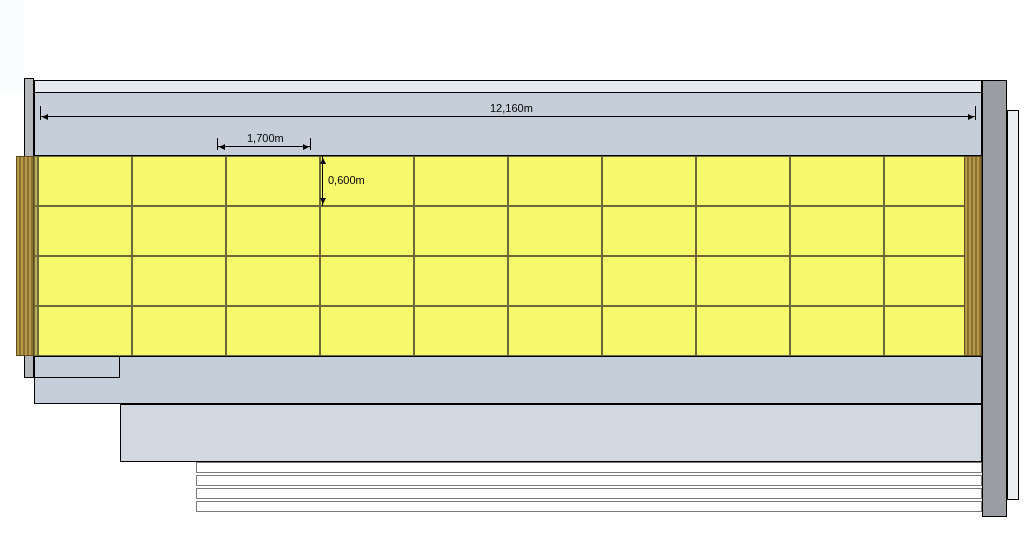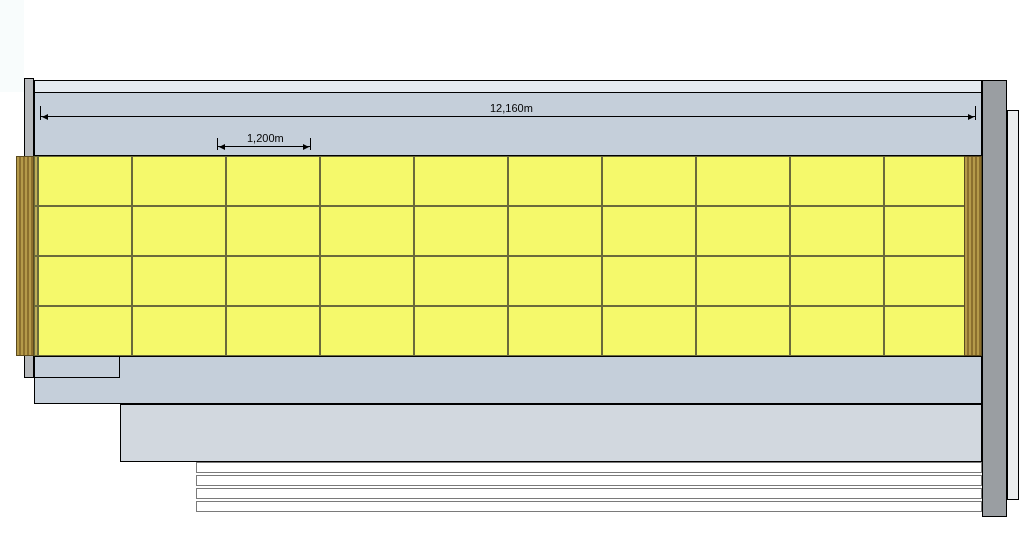--- a/index.html
+++ b/index.html
@@ -58,21 +58,21 @@
     <span class="tick" style="left:0;top:-4px;width:1px;height:14px"></span>
     <span class="tick" style="right:0;top:-4px;width:1px;height:14px"></span>
     <span class="arrow-h" style="left:0;width:936px;top:6px"></span>
     <span class="lbl" style="left:450px;top:-8px">12,160m</span>
   </div>
 
   <div class="dim" style="left:217px;top:140px;width:94px;height:20px">
     <span class="tick" style="left:0;top:-2px;width:1px;height:12px"></span>
     <span class="tick" style="right:0;top:-2px;width:1px;height:12px"></span>
     <span class="arrow-h" style="left:0;width:94px;top:6px"></span>
-    <span class="lbl" style="left:30px;top:-8px">1,200m</span>
+    <span class="lbl" style="left:30px;top:-8px">1,700m</span>
   </div>
 
   <div class="tile-zone">
     <div class="tile-row">
       <div class="cell edge-left"></div>
       <div class="cell"></div>
         <div class="cell"></div>
         <div class="cell"></div>
         <div class="cell"></div>
         <div class="cell"></div>
@@ -123,20 +123,24 @@
         <div class="cell"></div>
         <div class="cell"></div>
         <div class="cell"></div>
       <div class="cell edge-right"></div>
     </div>
   </div>
 
   <div class="side-tex left"></div>
   <div class="side-tex right"></div>
 
+  <div class="dim" style="left:318px;top:156px;width:60px;height:50px">
+    <span class="arrow-v" style="left:4px;top:0;height:50px"></span>
+    <span class="lbl" style="left:10px;top:18px">0,600m</span>
+  </div>
 
 
   <div class="wall-bottom"></div>
   <div class="floor-ledge"></div>
   <div class="floor-lower"></div>
 
   <div class="right-extr"></div>
   <div class="right-extr-cap"></div>
 
   <div class="stairs">

